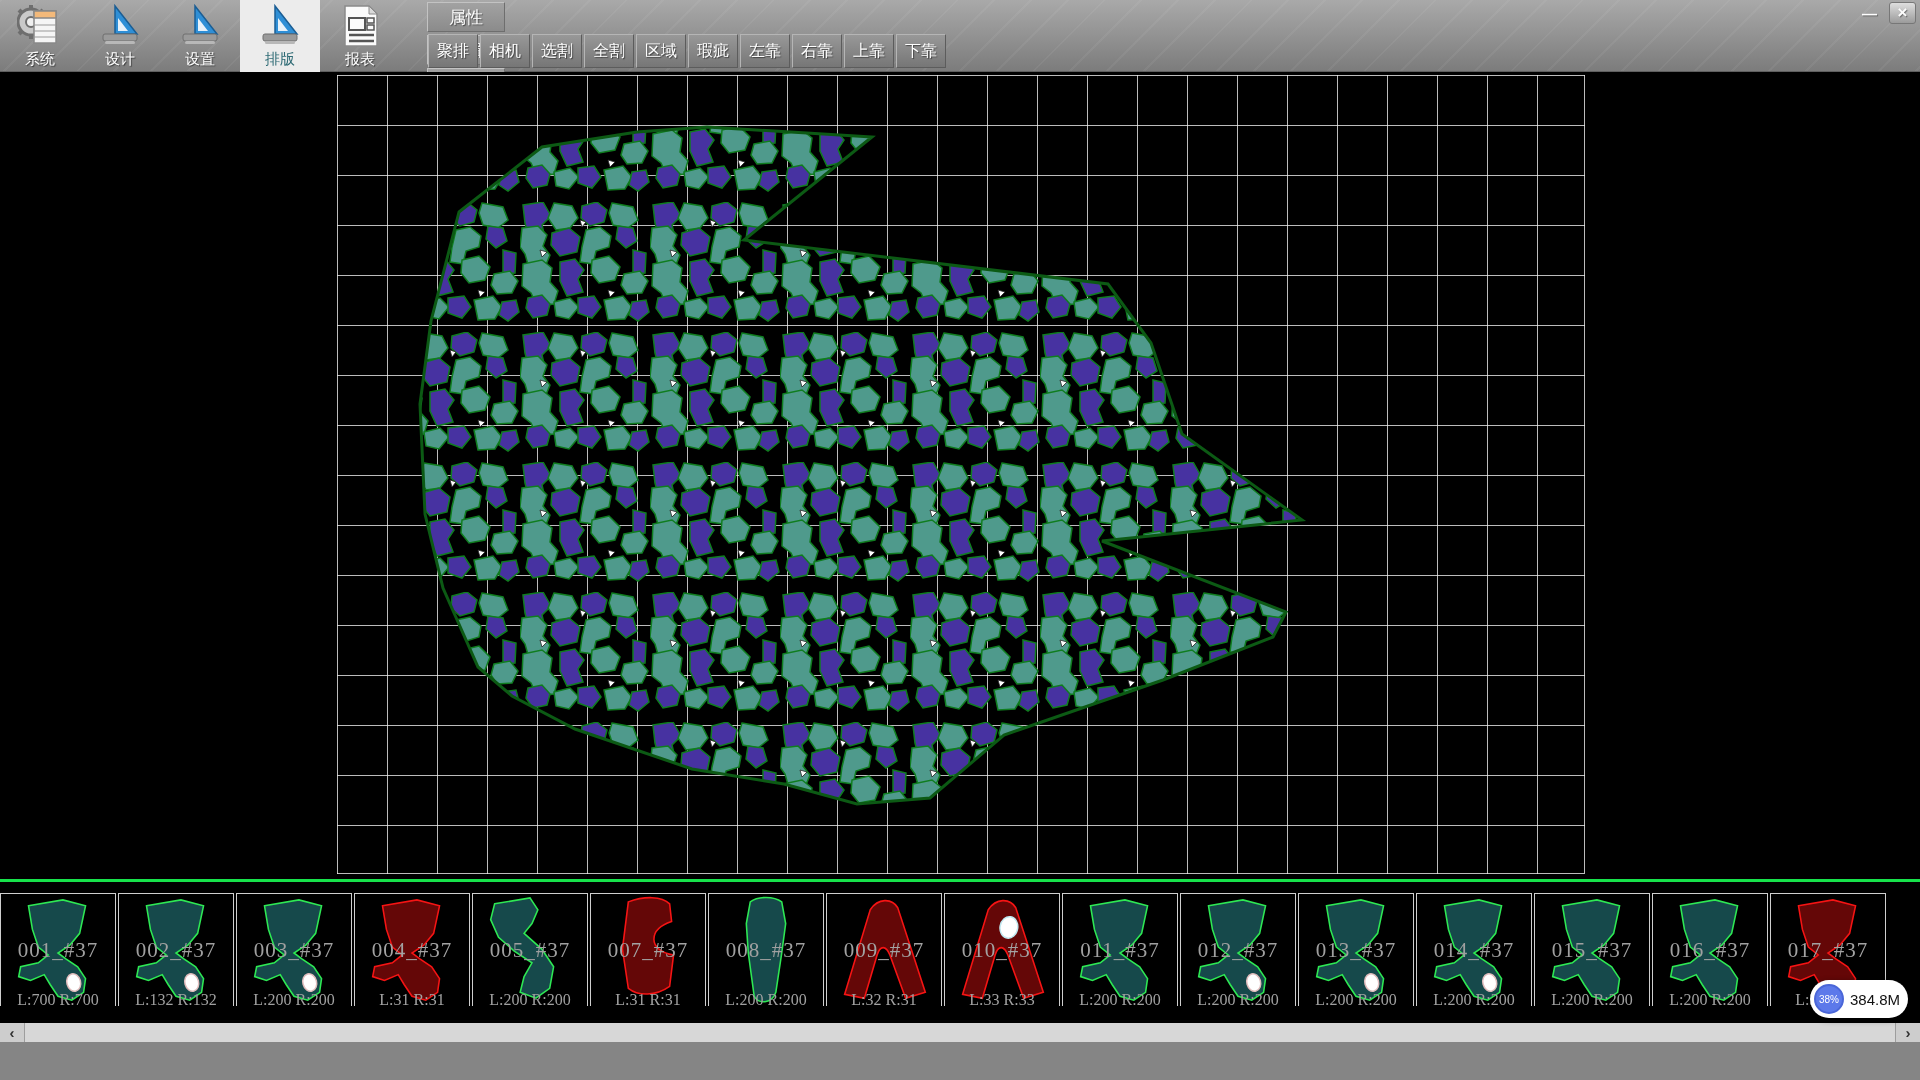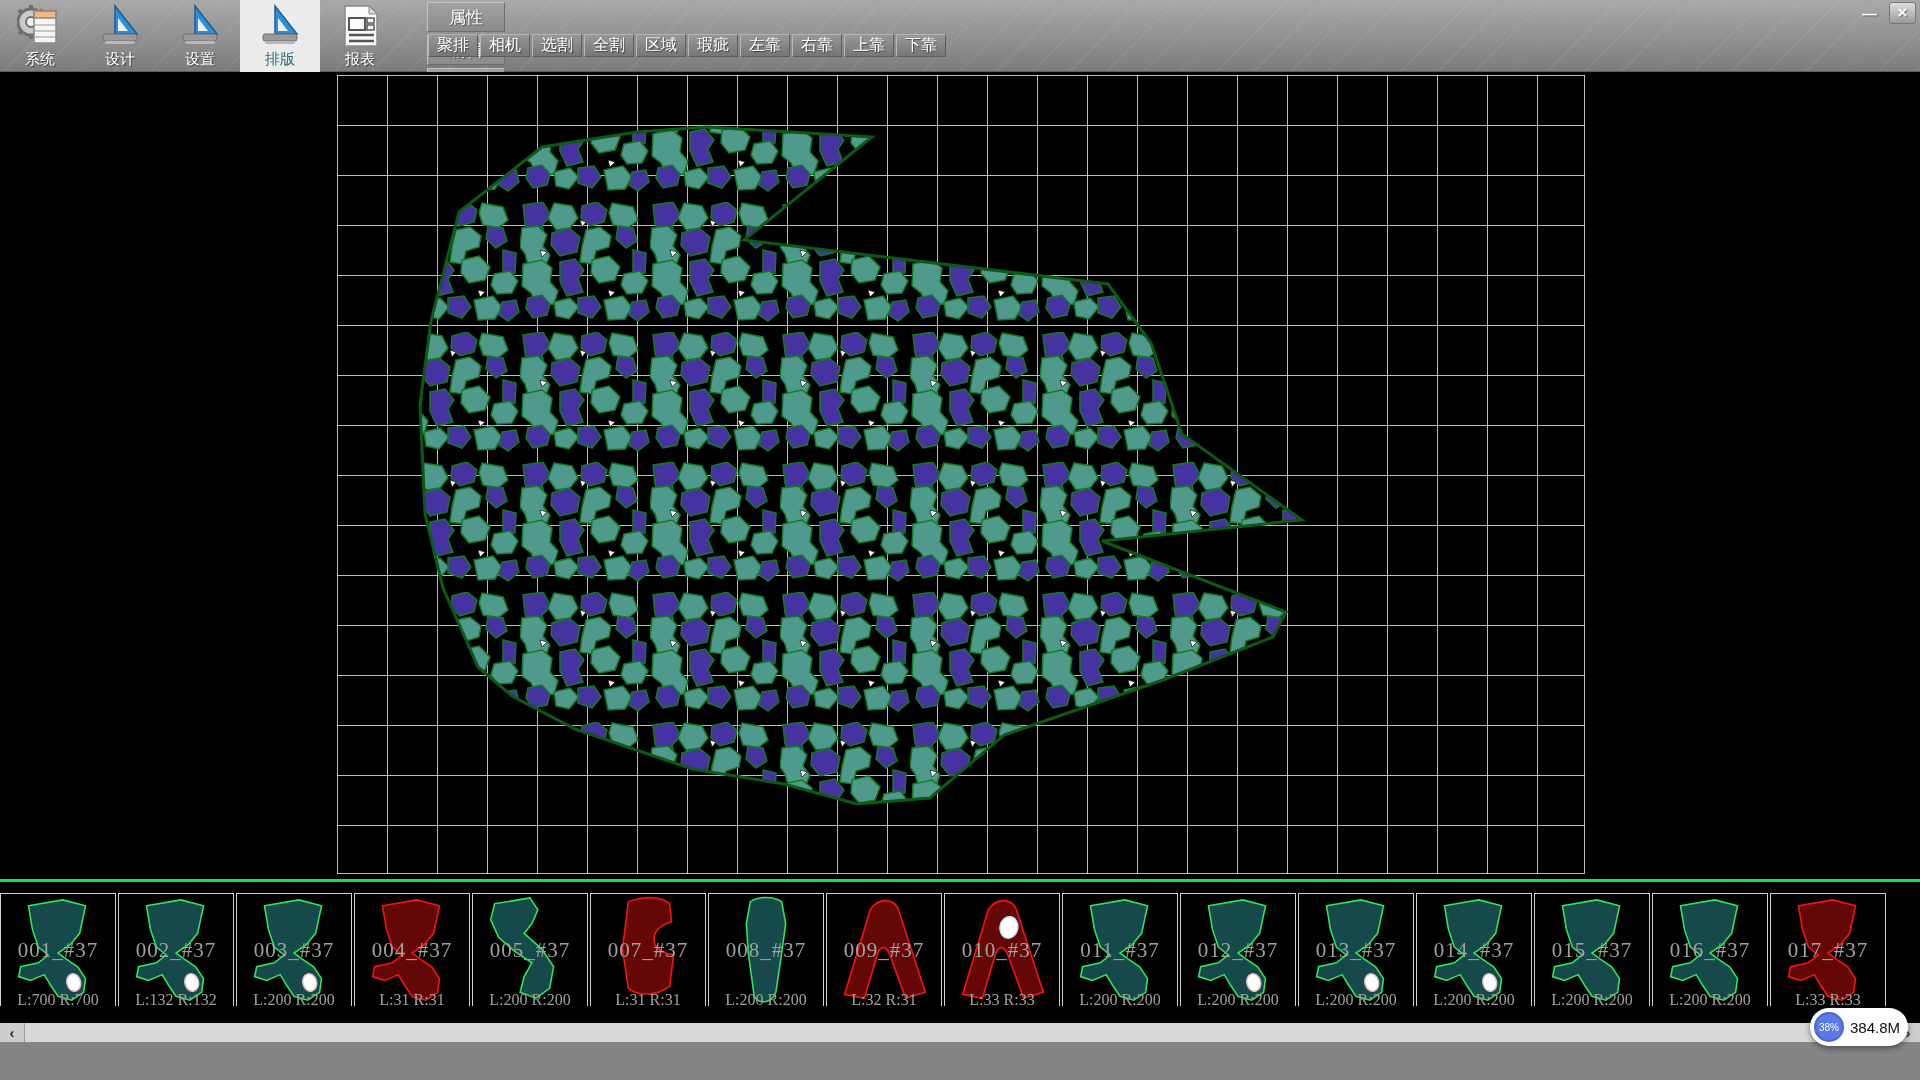--- a/index.html
+++ b/index.html
@@ -21,21 +21,21 @@
   .tool .tlabel { font-size:15px; color:#ffffff; text-shadow:1px 1px 1px rgba(0,0,0,.55); margin-top:1px; }
   .tool.selected .tlabel { color:#2d6a74; text-shadow:none; }
 
   .menu-tabs { position:absolute; left:427px; top:2px; display:flex; gap:3px;flex-direction:column; }
   .menu-tab { width:78px; height:30px; display:flex; align-items:center; justify-content:center;
     font-size:17px; color:#fff; text-shadow:1px 1px 1px rgba(0,0,0,.5);
     background:linear-gradient(#a2a2a2,#8b8b8b);
     border:1px solid #c3c3c3; border-bottom-color:#6e6e6e; border-right-color:#6e6e6e; cursor:pointer; }
 
   .action-row { position:absolute; left:428px; top:34px; display:flex; gap:2px; }
-  .action-btn { width:50px; height:23px; display:flex; align-items:center; justify-content:center;
+  .action-btn { width:50px; height:34px; display:flex; align-items:center; justify-content:center;
     font-size:16px; color:#fff; text-shadow:1px 1px 1px rgba(0,0,0,.5);
     background:linear-gradient(#989898,#767676);
     border:1px solid #b5b5b5; border-bottom-color:#5c5c5c; border-right-color:#5c5c5c; cursor:pointer; }
 
   .winbtns { position:absolute; top:2px; right:4px; display:flex; gap:6px; }
   .winbtn { width:27px; height:22px; display:flex; align-items:center; justify-content:center;
     color:#fff; font-size:15px; font-weight:bold; cursor:pointer;
     text-shadow:1px 1px 1px rgba(0,0,0,.4); }
   .winbtn.close { background:linear-gradient(#dedede,#9b9b9b); border-radius:3px;
     border:1px solid #777; color:#fdfdfd; font-size:17px; }
@@ -58,21 +58,21 @@
     border:1px solid #cfcfcf; background:#000; cursor:pointer; }
   .cell svg { position:absolute; left:0; top:0; width:100%; height:100%; }
   .cell .plabel { position:absolute; left:0; right:0; top:44px; text-align:center;
     font-family:"Liberation Serif", serif; font-size:21px; letter-spacing:1px; color:#a0a0a0; }
   .cell .lr { position:absolute; left:0; right:0; bottom:3px; text-align:center;
     font-family:"Liberation Serif", serif; font-size:16px; color:#a0a0a0; }
   .cell.red .plabel, .cell.red .lr { color:#a3a3a3; }
 
   
   .badge { position:absolute; left:1810px; top:980px; width:98px; height:38px; background:#fff;
-    border-radius:19px; box-shadow:0 2px 6px rgba(0,0,0,.45); z-index:5;margin-top:28px; }
+    border-radius:19px; box-shadow:0 2px 6px rgba(0,0,0,.45); z-index:5; }
   .badge .pct { position:absolute; left:4px; top:4px; width:30px; height:30px; border-radius:50%;
     background:#5c79ea; border:2px solid #4a66d8; color:#fff; font-size:10px;
     display:flex; align-items:center; justify-content:center; }
   .badge .mem { position:absolute; left:40px; top:0; height:38px; display:flex; align-items:center;
     font-size:15px; color:#111; }
 
   
   .hscroll { position:absolute; top:1023px; left:0; width:1920px; height:19px; background:#cdcdcd;
     display:flex; align-items:center; justify-content:space-between; }
   .hs-arrow { width:24px; height:19px; display:flex; align-items:center; justify-content:center;

